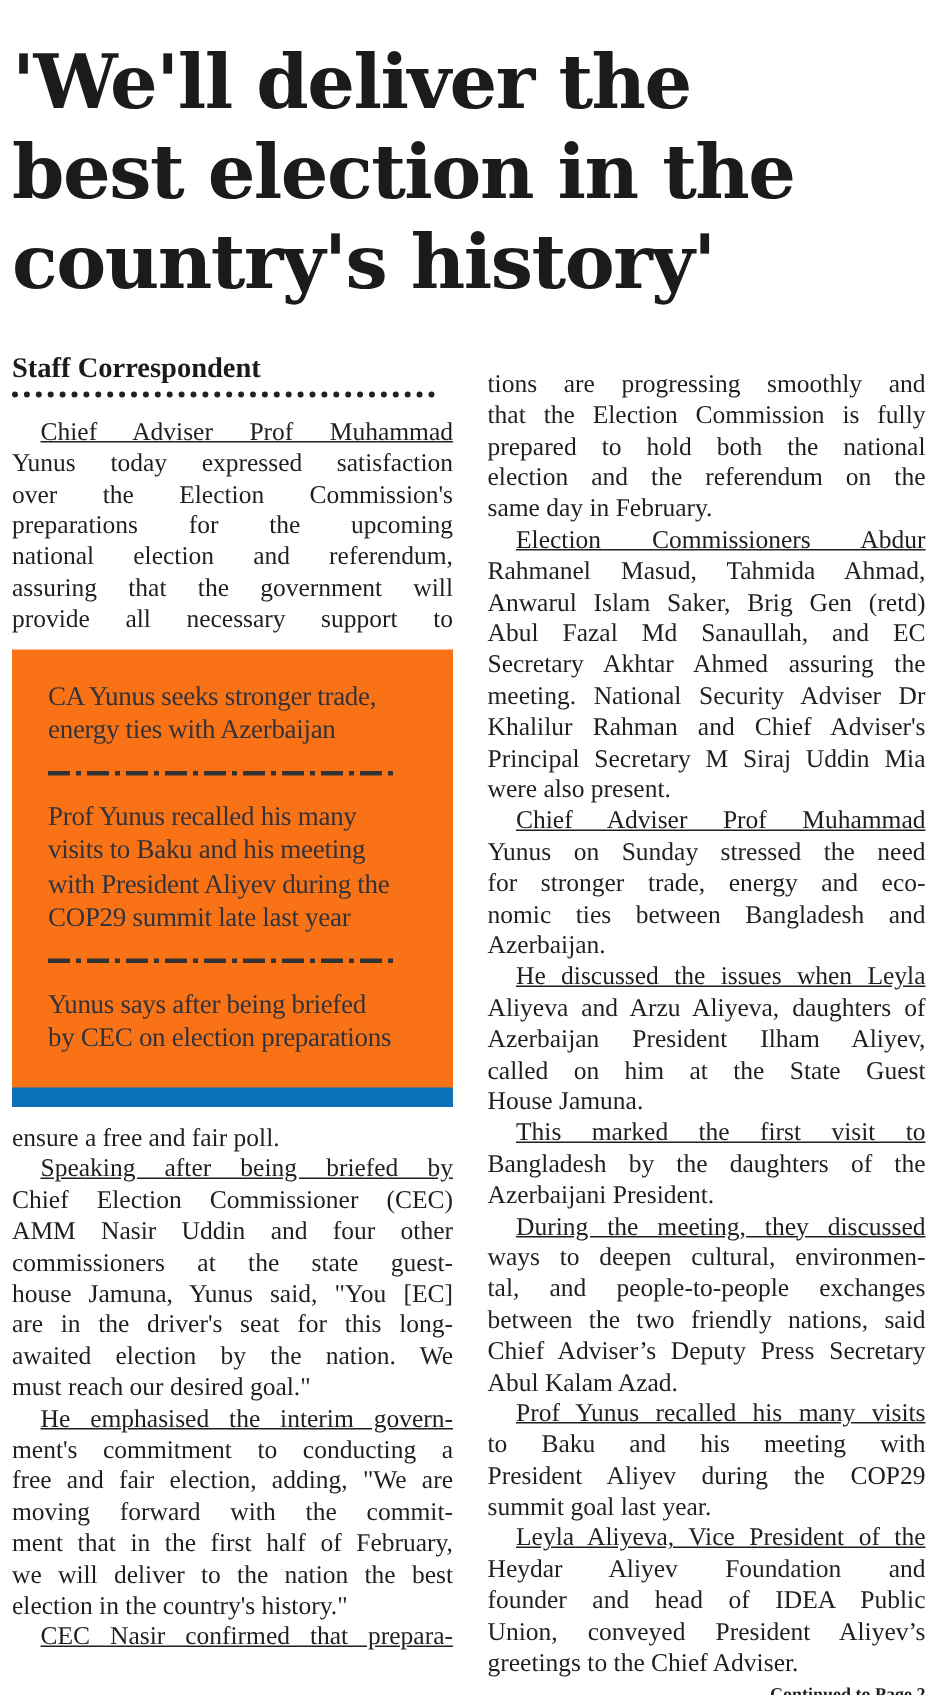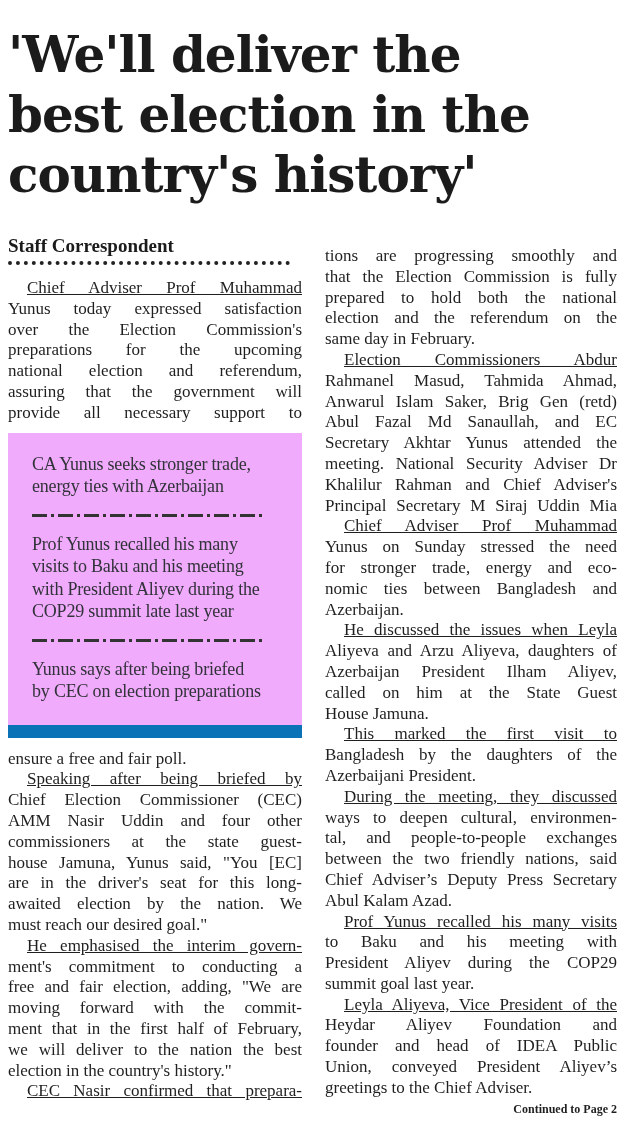--- a/index.html
+++ b/index.html
@@ -57,21 +57,21 @@
       <div class="col-body" id="left-body">
           <div class="para">
             <div class="line first">Chief Adviser Prof Muhammad</div>
             <div class="line">Yunus today expressed satisfaction</div>
             <div class="line">over the Election Commission's</div>
             <div class="line">preparations for the upcoming</div>
             <div class="line">national election and referendum,</div>
             <div class="line">assuring that the government will</div>
             <div class="line">provide all necessary support to</div>
           </div>
-          <div class="highlight-box" style="background: #f0abfc;">
+          <div class="highlight-box" style="background: #f97316;">
             <div class="box-entry">
               <div class="box-line">CA Yunus seeks stronger trade,</div>
               <div class="box-line">energy ties with Azerbaijan</div>
             </div>
             <div class="dashdot-rule"></div>
             <div class="box-entry">
               <div class="box-line">Prof Yunus recalled his many</div>
               <div class="box-line">visits to Baku and his meeting</div>
               <div class="box-line">with President Aliyev during the</div>
               <div class="box-line">COP29 summit late last year</div>
@@ -117,24 +117,25 @@
             <div class="line">that the Election Commission is fully</div>
             <div class="line">prepared to hold both the national</div>
             <div class="line">election and the referendum on the</div>
             <div class="line last">same day in February.</div>
           </div>
           <div class="para">
             <div class="line first">Election Commissioners Abdur</div>
             <div class="line">Rahmanel Masud, Tahmida Ahmad,</div>
             <div class="line">Anwarul Islam Saker, Brig Gen (retd)</div>
             <div class="line">Abul Fazal Md Sanaullah, and EC</div>
-            <div class="line">Secretary Akhtar Yunus attended the</div>
+            <div class="line">Secretary Akhtar Ahmed assuring the</div>
             <div class="line">meeting. National Security Adviser Dr</div>
             <div class="line">Khalilur Rahman and Chief Adviser's</div>
             <div class="line">Principal Secretary M Siraj Uddin Mia</div>
+            <div class="line last">were also present.</div>
           </div>
           <div class="para">
             <div class="line first">Chief Adviser Prof Muhammad</div>
             <div class="line">Yunus on Sunday stressed the need</div>
             <div class="line">for stronger trade, energy and eco-</div>
             <div class="line">nomic ties between Bangladesh and</div>
             <div class="line last">Azerbaijan.</div>
           </div>
           <div class="para">
             <div class="line first">He discussed the issues when Leyla</div>

